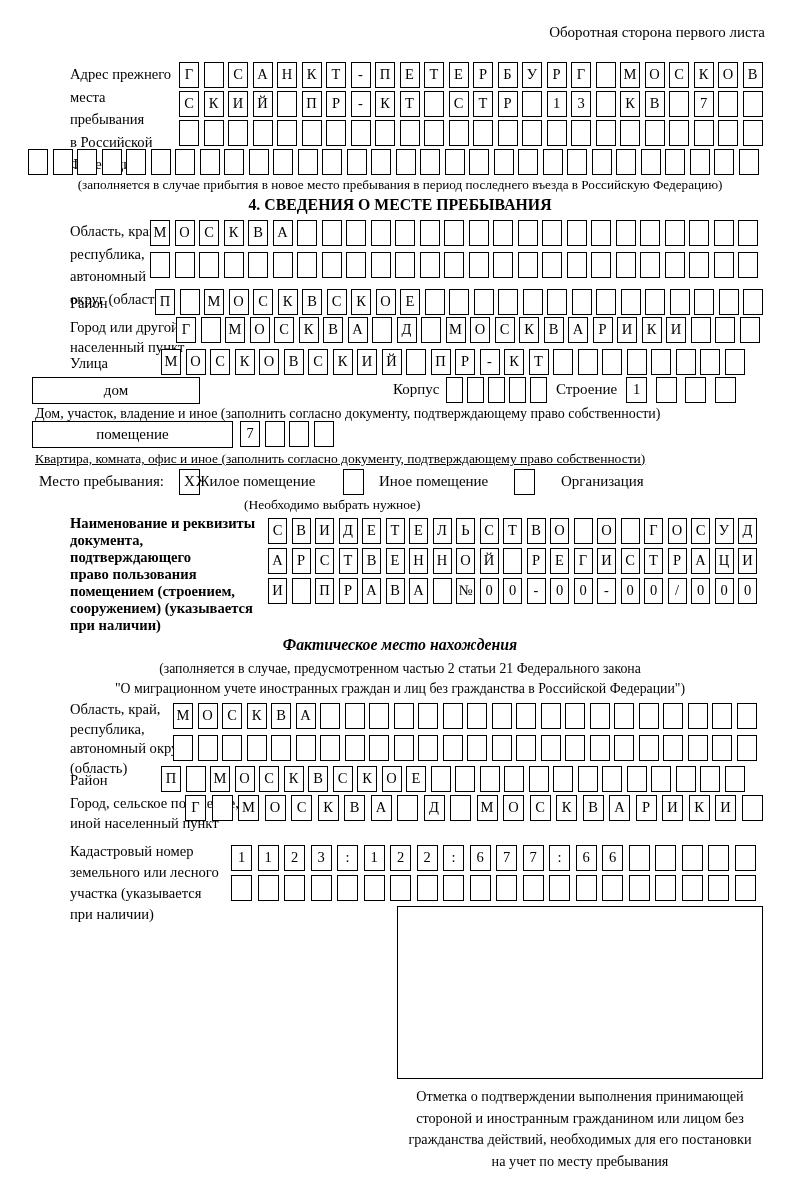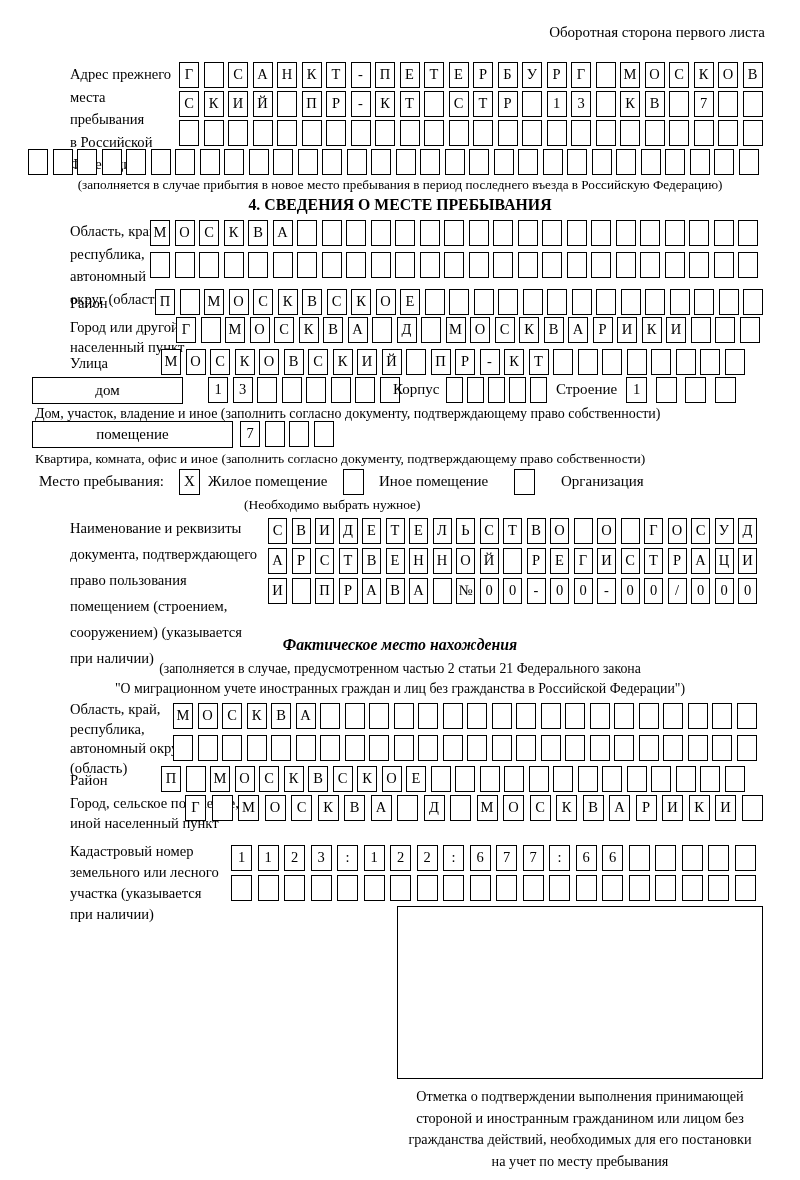--- a/index.html
+++ b/index.html
@@ -54,42 +54,41 @@
   <div class="lbl" style="left:70px;top:292px;">Район</div>
   <div class="boxrow p24" style="left:155px;top:289px;"><span class="cell">П</span><span class="cell"></span><span class="cell">М</span><span class="cell">О</span><span class="cell">С</span><span class="cell">К</span><span class="cell">В</span><span class="cell">С</span><span class="cell">К</span><span class="cell">О</span><span class="cell">Е</span><span class="cell"></span><span class="cell"></span><span class="cell"></span><span class="cell"></span><span class="cell"></span><span class="cell"></span><span class="cell"></span><span class="cell"></span><span class="cell"></span><span class="cell"></span><span class="cell"></span><span class="cell"></span><span class="cell"></span><span class="cell"></span></div>
 
   <div class="lbl" style="left:70px;top:317px;line-height:20px;width:120px;">Город или другой
 населенный пункт</div>
   <div class="boxrow p24" style="left:176px;top:317px;"><span class="cell">Г</span><span class="cell"></span><span class="cell">М</span><span class="cell">О</span><span class="cell">С</span><span class="cell">К</span><span class="cell">В</span><span class="cell">А</span><span class="cell"></span><span class="cell">Д</span><span class="cell"></span><span class="cell">М</span><span class="cell">О</span><span class="cell">С</span><span class="cell">К</span><span class="cell">В</span><span class="cell">А</span><span class="cell">Р</span><span class="cell">И</span><span class="cell">К</span><span class="cell">И</span><span class="cell"></span><span class="cell"></span><span class="cell"></span></div>
 
   <div class="lbl" style="left:70px;top:352px;">Улица</div>
   <div class="boxrow p24" style="left:161px;top:349px;"><span class="cell">М</span><span class="cell">О</span><span class="cell">С</span><span class="cell">К</span><span class="cell">О</span><span class="cell">В</span><span class="cell">С</span><span class="cell">К</span><span class="cell">И</span><span class="cell">Й</span><span class="cell"></span><span class="cell">П</span><span class="cell">Р</span><span class="cell">-</span><span class="cell">К</span><span class="cell">Т</span><span class="cell"></span><span class="cell"></span><span class="cell"></span><span class="cell"></span><span class="cell"></span><span class="cell"></span><span class="cell"></span><span class="cell"></span></div>
 
-  <div class="wbox" style="left:32px;top:377px;width:151px;">дом</div>
-  <div class="boxrow p24" style="left:208px;top:377px;"><span class="cell">1</span><span class="cell">3</span><span class="cell"></span><span class="cell"></span><span class="cell"></span><span class="cell"></span><span class="cell"></span><span class="cell"></span></div>
+  <div class="wbox" style="left:32px;top:377px;width:168px;">дом</div>
   <div class="inlabel" style="left:393px;top:381px;">Корпус</div>
   <div class="boxrow p21" style="left:446px;top:377px;"><span class="cell"></span><span class="cell"></span><span class="cell"></span><span class="cell"></span><span class="cell"></span></div>
   <div class="inlabel" style="left:556px;top:381px;">Строение</div>
   <div class="boxrow p30" style="left:626px;top:377px;"><span class="cell">1</span><span class="cell"></span><span class="cell"></span><span class="cell"></span></div>
   <div class="cap" style="left:35px;top:406px;font-size:14px;">Дом, участок, владение и иное (заполнить согласно документу, подтверждающему право собственности)</div>
 
   <div class="wbox" style="left:32px;top:421px;width:201px;">помещение</div>
   <div class="boxrow p24" style="left:240px;top:421px;"><span class="cell">7</span><span class="cell"></span><span class="cell"></span><span class="cell"></span></div>
-  <div class="cap" style="left:35px;top:451px;font-size:13.5px;">Квартира, комната, офис и иное (заполнить согласно документу, подтверждающему право собственности)</div>
+  <div class="cap" style="left:35px;top:451px;font-size:13.5px;text-decoration:underline;">Квартира, комната, офис и иное (заполнить согласно документу, подтверждающему право собственности)</div>
 
   <div class="inlabel" style="left:39px;top:473px;">Место пребывания:</div>
   <div class="chk" style="left:179px;top:469px;">X</div>
-  <div class="inlabel" style="left:208px;top:473px;">Жилое помещение</div>
+  <div class="inlabel" style="left:196px;top:473px;">Жилое помещение</div>
   <div class="chk" style="left:343px;top:469px;"></div>
   <div class="inlabel" style="left:379px;top:473px;">Иное помещение</div>
   <div class="chk" style="left:514px;top:469px;"></div>
   <div class="inlabel" style="left:561px;top:473px;">Организация</div>
   <div class="cap" style="left:244px;top:497px;font-size:13.5px;">(Необходимо выбрать нужное)</div>
 
-  <div class="lbl" style="left:70px;top:515px;line-height:26px;width:195px;">Наименование и реквизиты
+  <div class="lbl" style="left:70px;top:515px;line-height:17px;width:195px;font-weight:bold;">Наименование и реквизиты
 документа, подтверждающего
 право пользования
 помещением (строением,
 сооружением) (указывается
 при наличии)</div>
   <div class="boxrow p23" style="left:268px;top:518px;"><span class="cell">С</span><span class="cell">В</span><span class="cell">И</span><span class="cell">Д</span><span class="cell">Е</span><span class="cell">Т</span><span class="cell">Е</span><span class="cell">Л</span><span class="cell">Ь</span><span class="cell">С</span><span class="cell">Т</span><span class="cell">В</span><span class="cell">О</span><span class="cell"></span><span class="cell">О</span><span class="cell"></span><span class="cell">Г</span><span class="cell">О</span><span class="cell">С</span><span class="cell">У</span><span class="cell">Д</span></div>
   <div class="boxrow p23" style="left:268px;top:548px;"><span class="cell">А</span><span class="cell">Р</span><span class="cell">С</span><span class="cell">Т</span><span class="cell">В</span><span class="cell">Е</span><span class="cell">Н</span><span class="cell">Н</span><span class="cell">О</span><span class="cell">Й</span><span class="cell"></span><span class="cell">Р</span><span class="cell">Е</span><span class="cell">Г</span><span class="cell">И</span><span class="cell">С</span><span class="cell">Т</span><span class="cell">Р</span><span class="cell">А</span><span class="cell">Ц</span><span class="cell">И</span></div>
   <div class="boxrow p23" style="left:268px;top:578px;"><span class="cell">И</span><span class="cell"></span><span class="cell">П</span><span class="cell">Р</span><span class="cell">А</span><span class="cell">В</span><span class="cell">А</span><span class="cell"></span><span class="cell">№</span><span class="cell">0</span><span class="cell">0</span><span class="cell">-</span><span class="cell">0</span><span class="cell">0</span><span class="cell">-</span><span class="cell">0</span><span class="cell">0</span><span class="cell">/</span><span class="cell">0</span><span class="cell">0</span><span class="cell">0</span></div>
 
   <div class="hdr" style="top:636px;font-style:italic;">Фактическое место нахождения</div>

